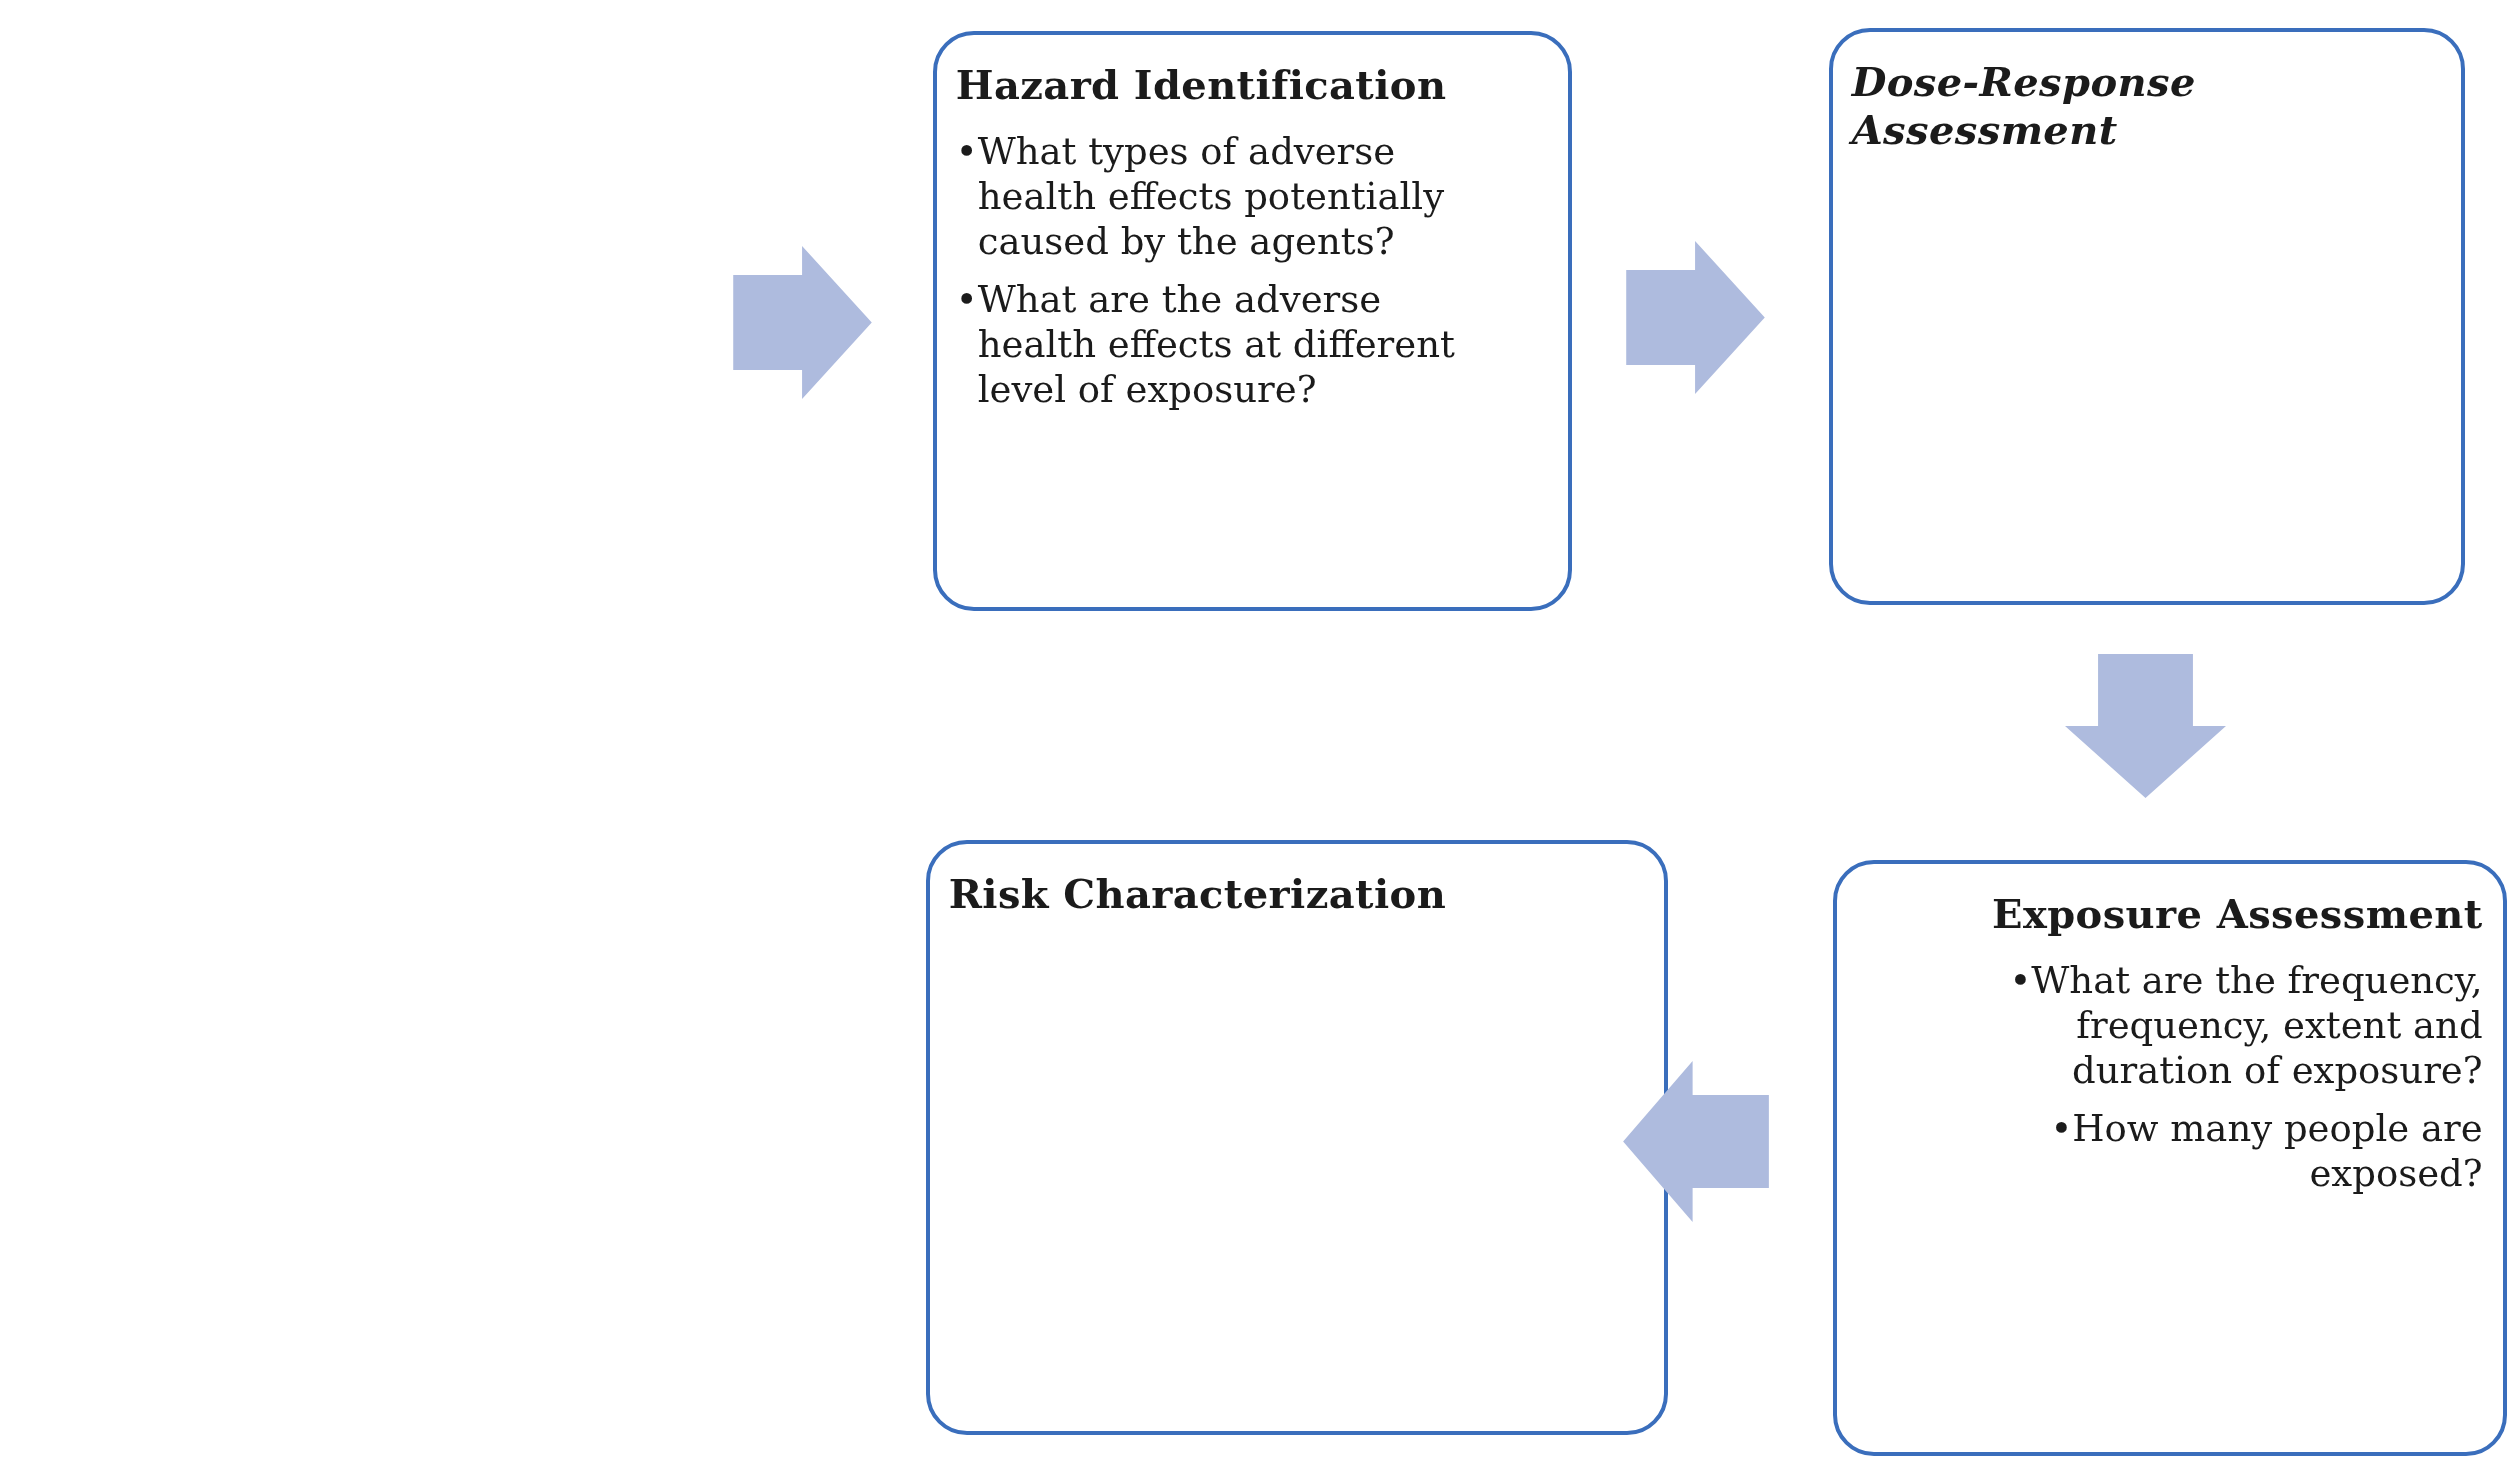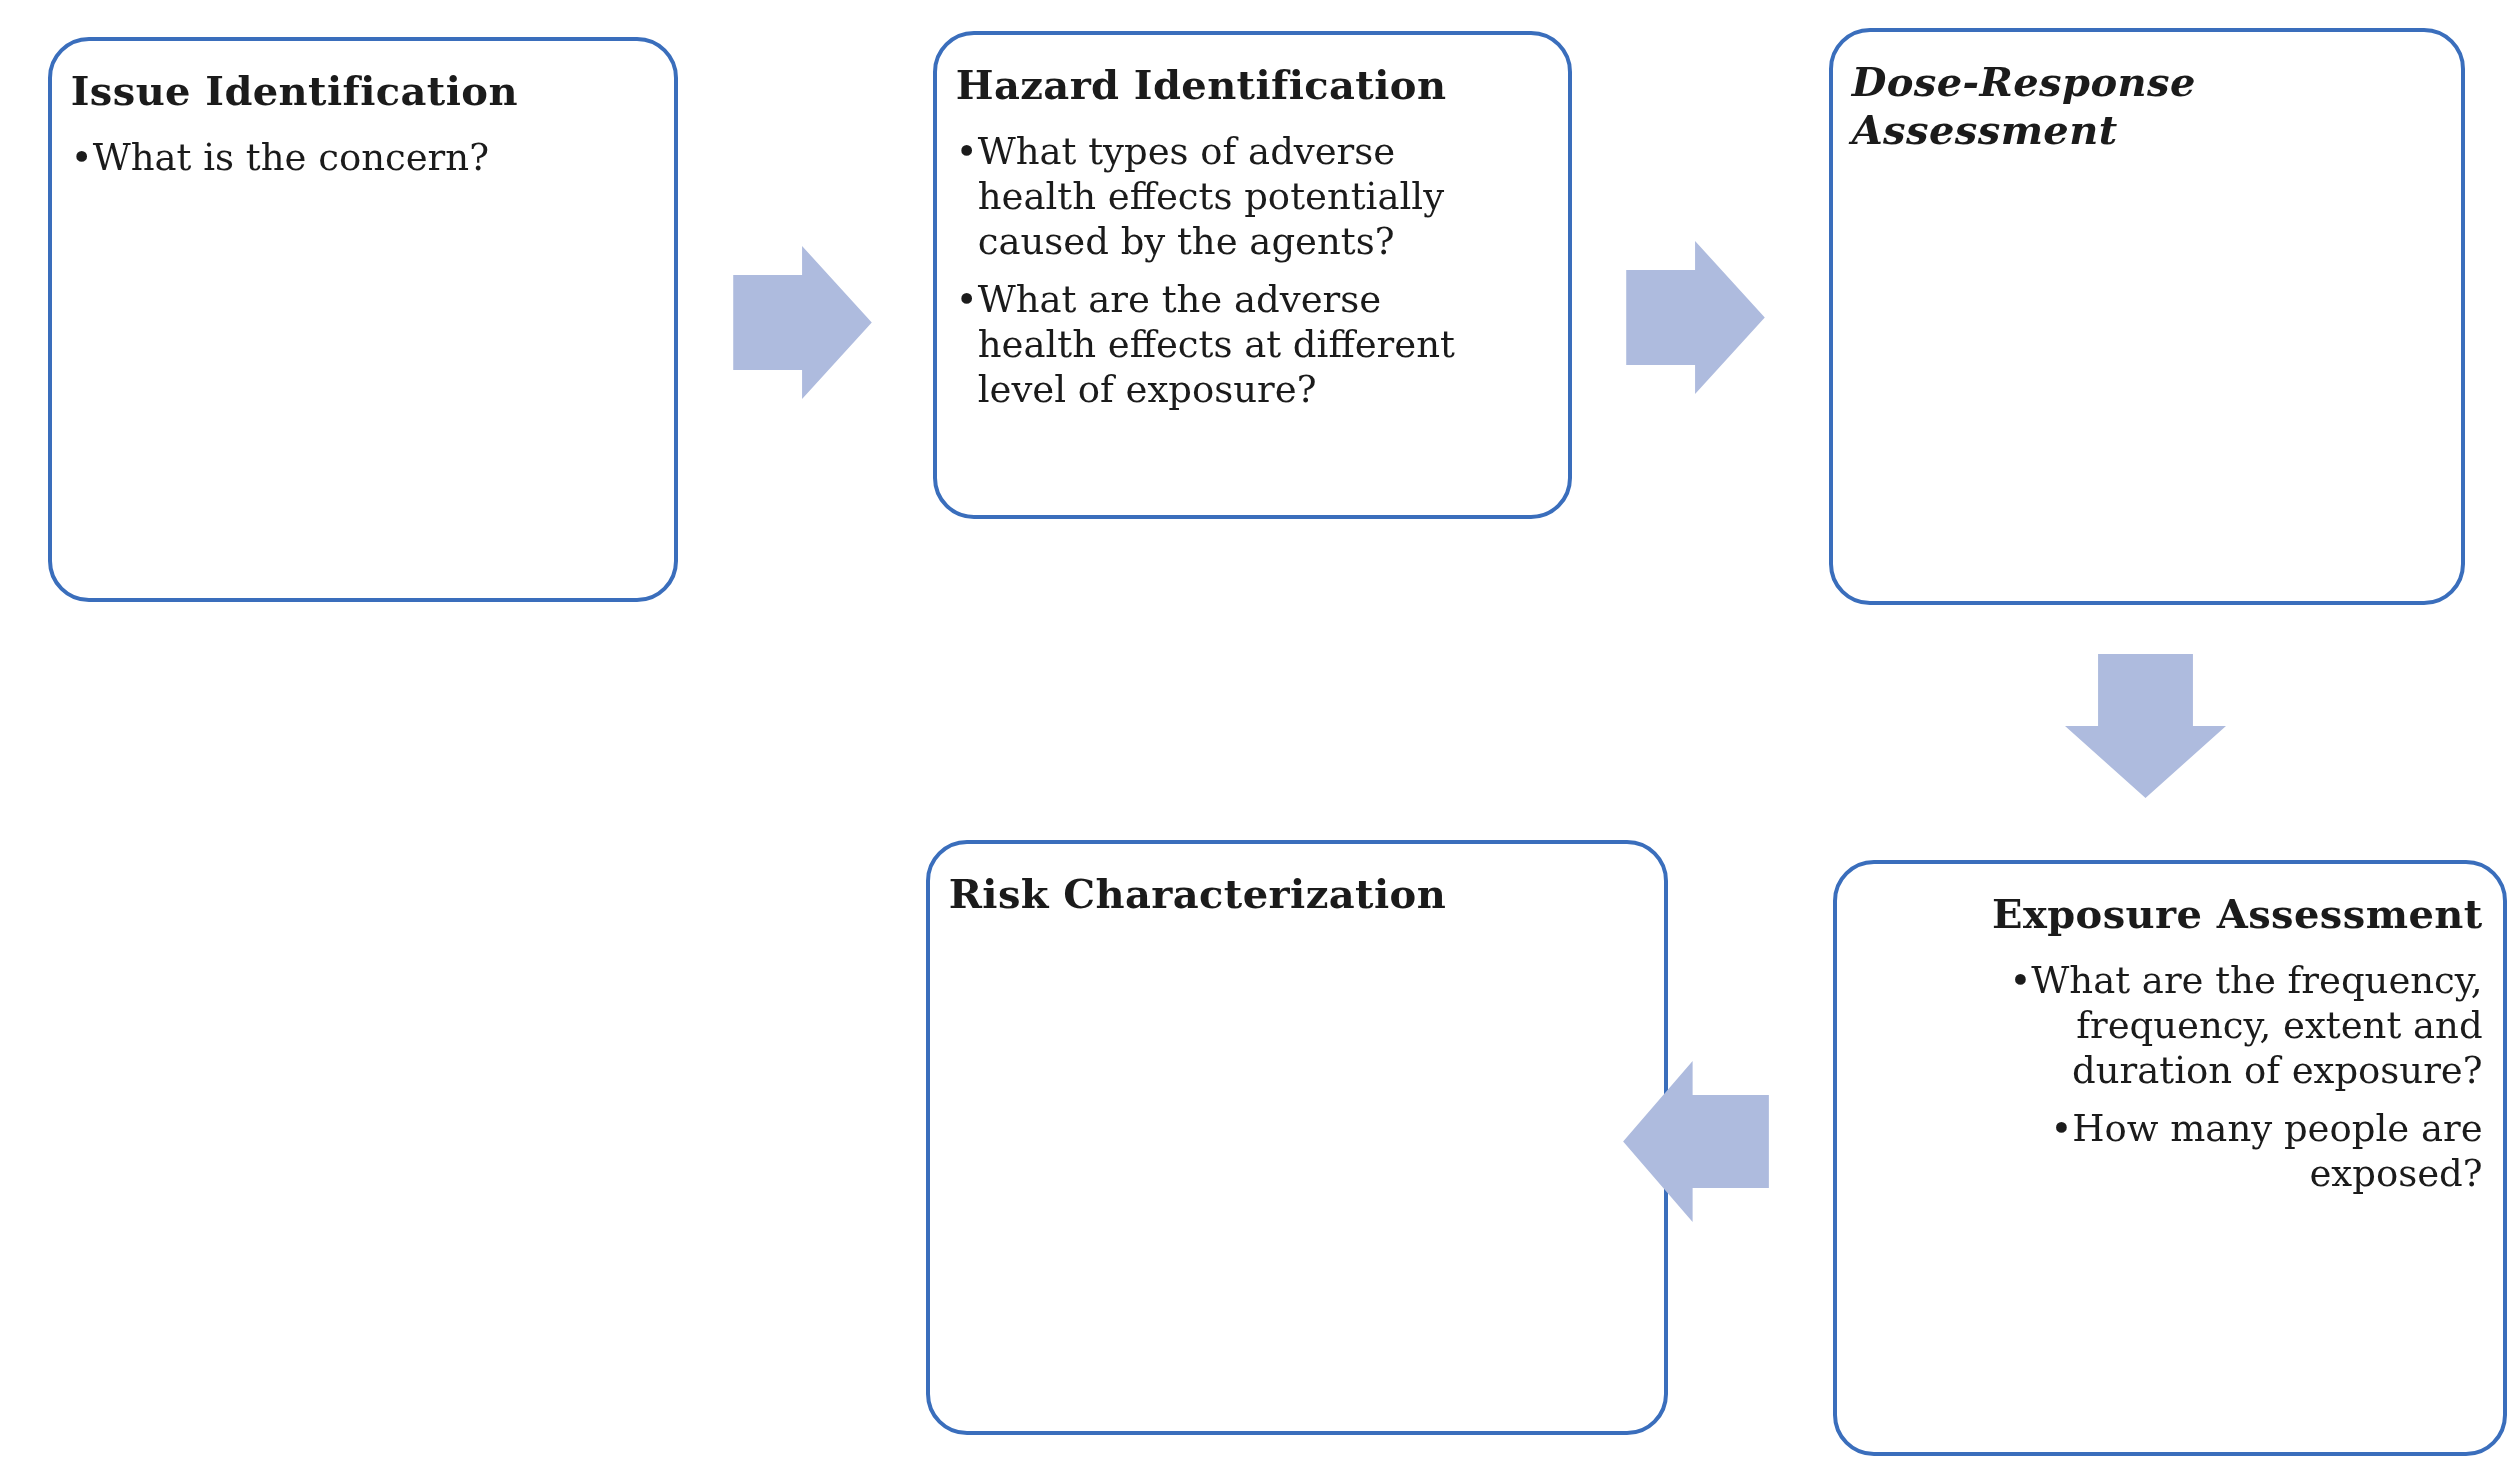--- a/index.html
+++ b/index.html
@@ -55,42 +55,36 @@
     content: "\2022";
     display: inline-block;
     width: 22px;
     text-indent: 0;
   }
   .arrow { position: absolute; }
   .arrow polygon { fill: var(--arrow-fill); }
 
   
   .b-issue    { left: 48px;   top: 37px;   width: 630px; height: 565px; }
-  .b-hazard   { left: 933px; top: 31px;   width: 639px; height: 488px; }
+  .b-hazard   { left: 933px; top: 31px;   width: 639px; height: 580px; }
   .b-dose     { left: 1829px; top: 28px;   width: 636px; height: 577px; font-style: italic; }
   .b-risk     { left: 926px; top: 840px;  width: 742px; height: 595px; }
   .b-exposure { left: 1833px; top: 860px; width: 674px; height: 596px; text-align: right; }
 
   
   .a-1 { left: 733px;  top: 246px;  width: 139px; height: 153px; }
   .a-2 { left: 1626px; top: 241px;  width: 139px; height: 153px; }
   .a-3 { left: 2065px; top: 654px;  width: 161px; height: 144px; }
   .a-4 { left: 1623px; top: 1061px; width: 146px; height: 161px; }
 </style>
 </head>
 <body>
 
 <div class="canvas">
 
-  <div class="flowbox b-issue">
-    <h2 class="box-title">Issue Identification</h2>
-    <ul class="bullet-list">
-      <li>What is the concern?</li>
-    </ul>
-  </div>
 
   <svg class="arrow a-1" viewBox="0 0 163 180" aria-hidden="true">
     <polygon points="0,34 81,34 81,0 163,90 81,180 81,146 0,146"></polygon>
   </svg>
 
   <div class="flowbox b-hazard">
     <h2 class="box-title">Hazard Identification</h2>
     <ul class="bullet-list">
       <li>What types of adverse
 health effects potentially

